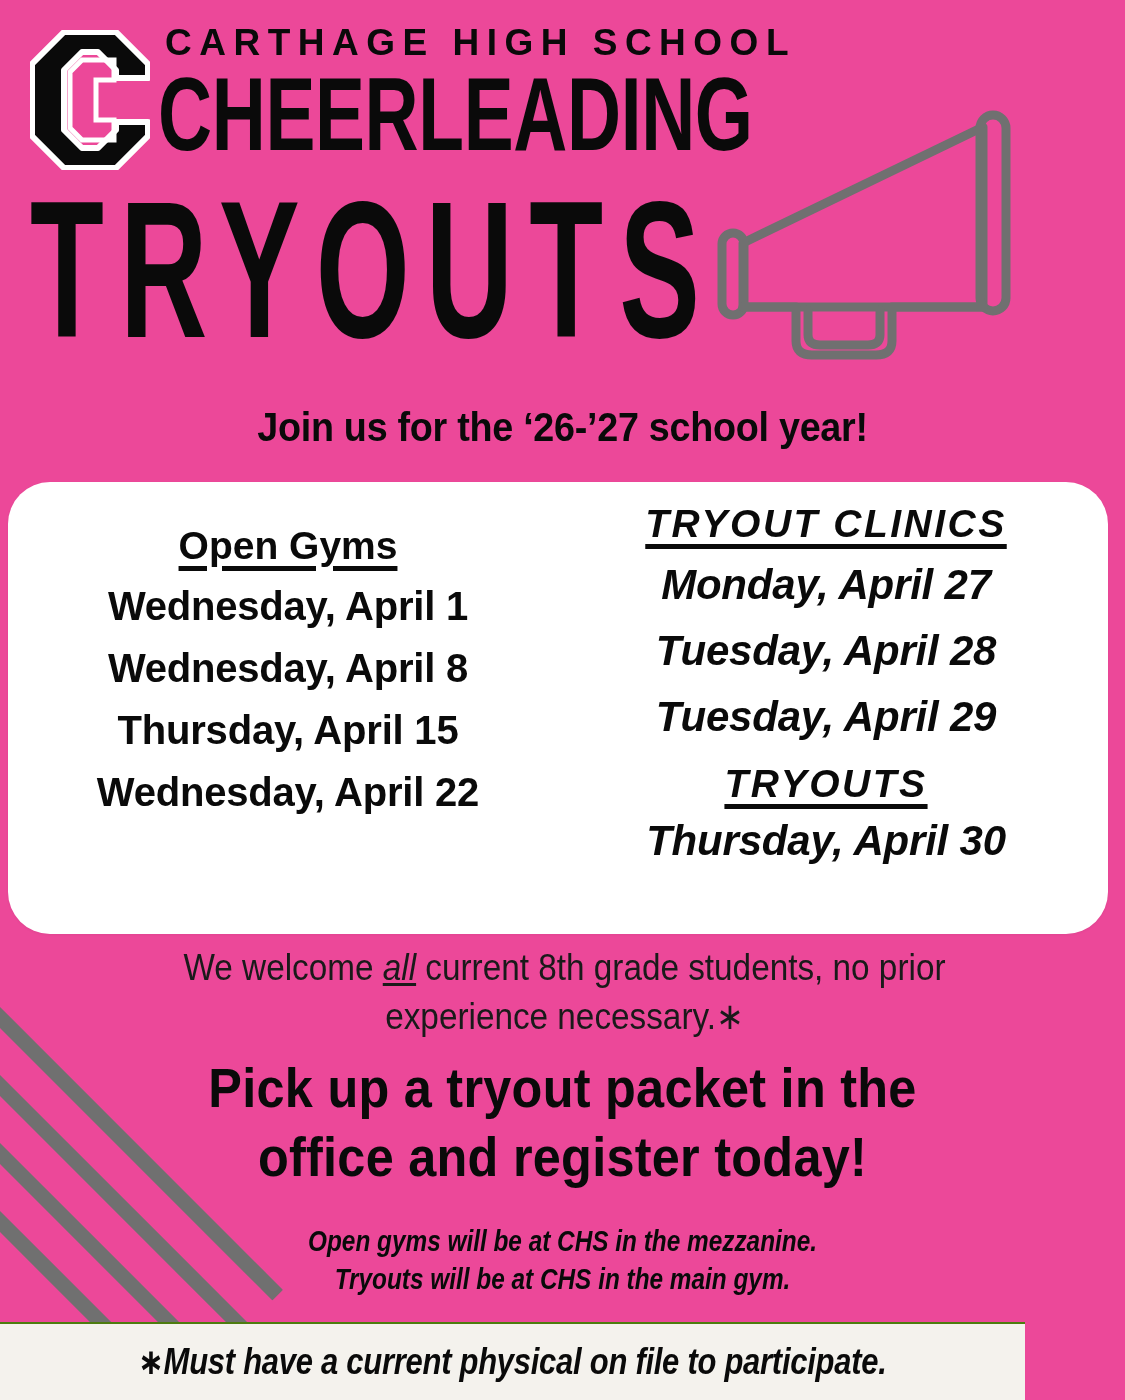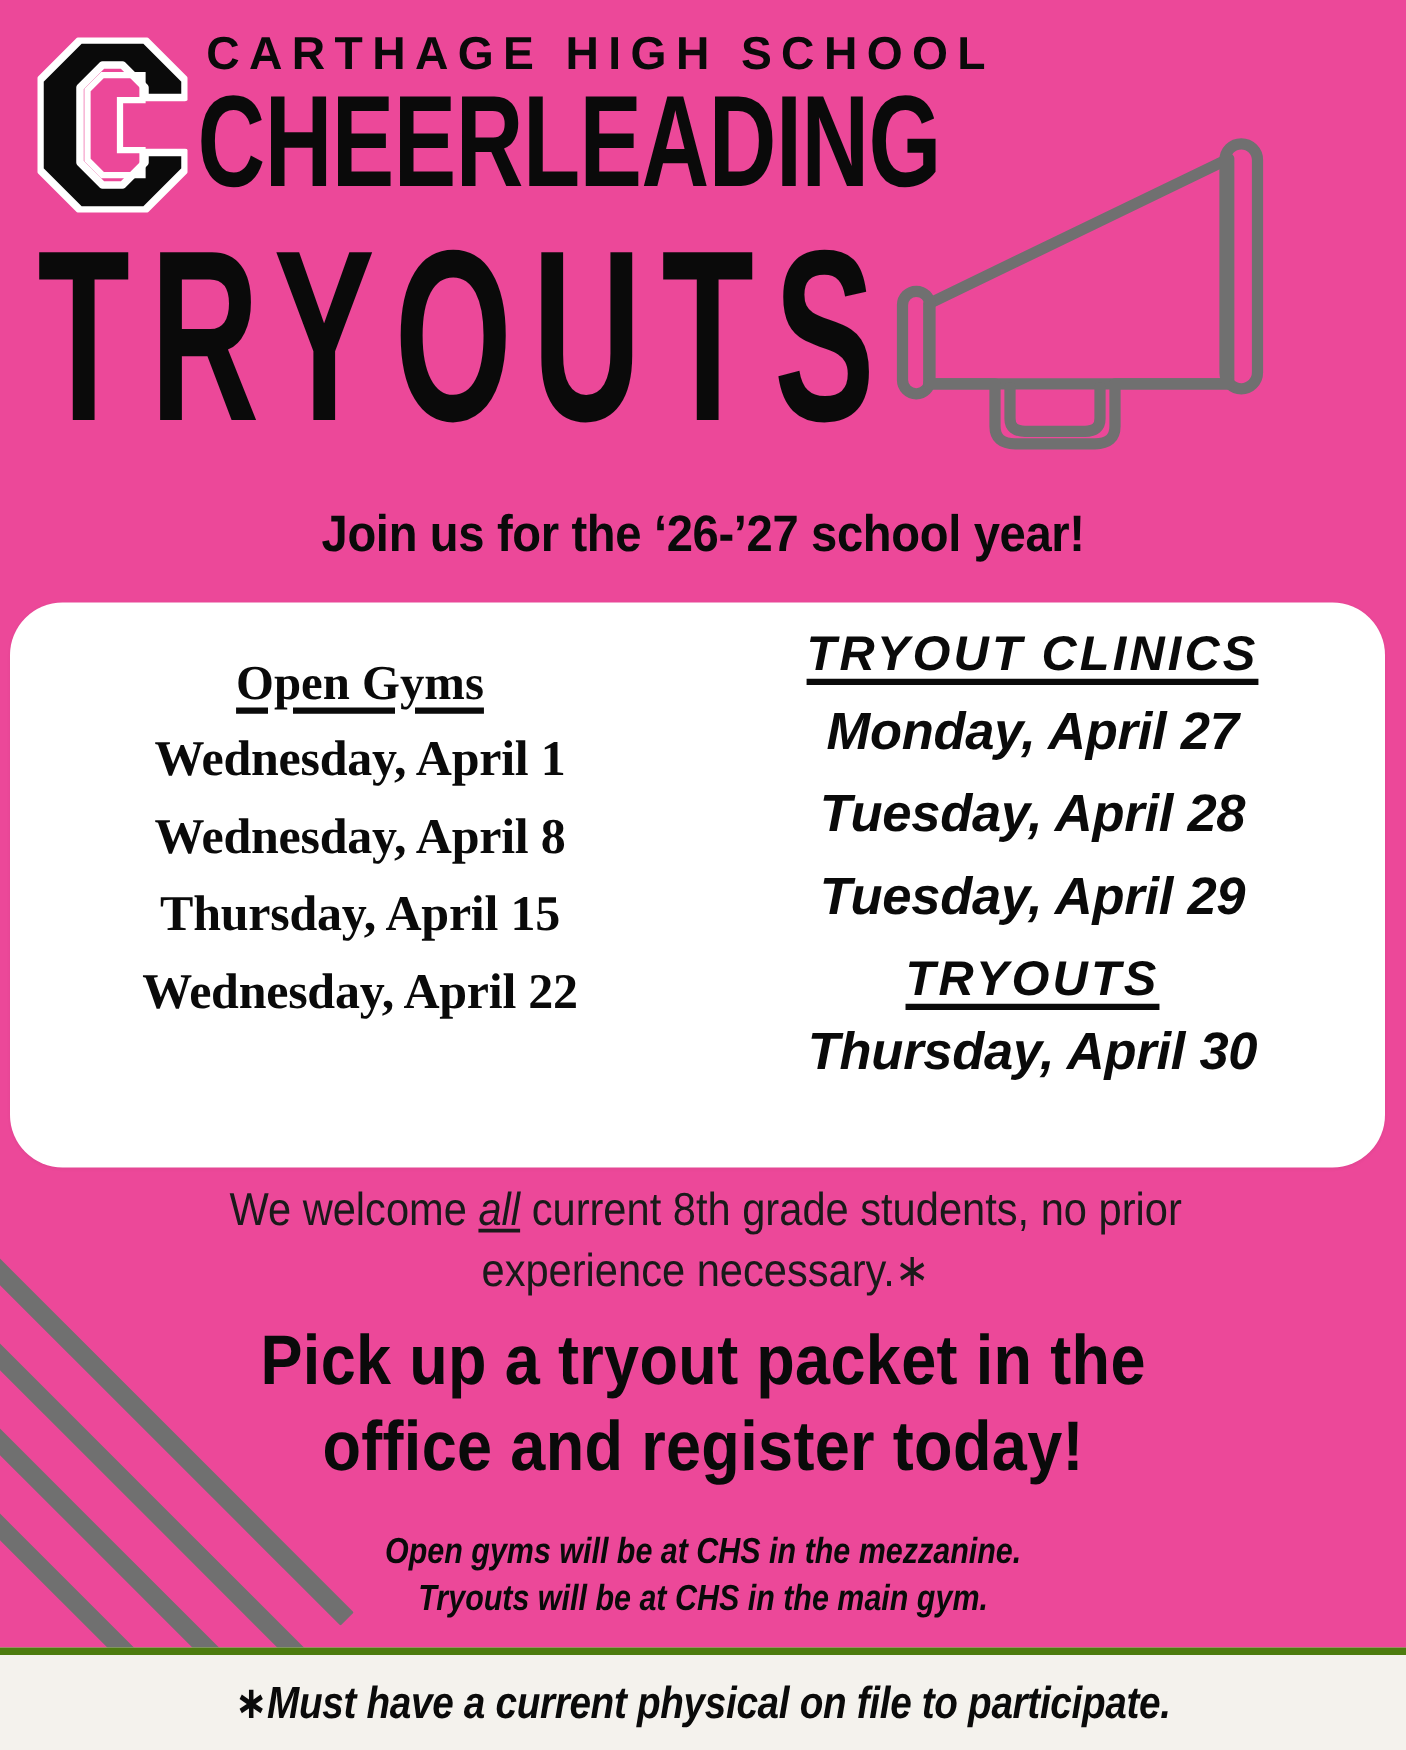--- a/index.html
+++ b/index.html
@@ -132,21 +132,20 @@
     box-shadow: 0 1px 3px rgba(0,0,0,0.05);
   }
   .col {
     position: absolute;
     text-align: center;
   }
   #open-gyms-col {
     left: 20px;
     top: 42px;
     width: 520px;
-    font-family: Liberation Serif, serif;
   }
   #clinics-col {
     left: 548px;
     top: 20px;
     width: 540px;
     font-style: italic;
   }
   .col-heading {
     font-size: 39px;
     font-weight: 800;
@@ -221,27 +220,27 @@
     font-style: italic;
     line-height: 1.32;
     transform: scaleX(0.84);
   }
 
   
   #footer-band {
     position: absolute;
     left: 0;
     bottom: 0;
-    width: 1125px;
+    width: 1025px;
     height: 76px;
     background: #f4f2ed;
     display: flex;
     align-items: center;
     justify-content: center;
-    border-top: 6px solid #4d7c0f;
+    border-top: 2px solid #4d7c0f;
   }
   #footer-note {
     font-size: 36px;
     font-weight: 700;
     font-style: italic;
     letter-spacing: -0.3px;
     transform: scaleX(0.86);
     white-space: nowrap;
   }
 </style>

